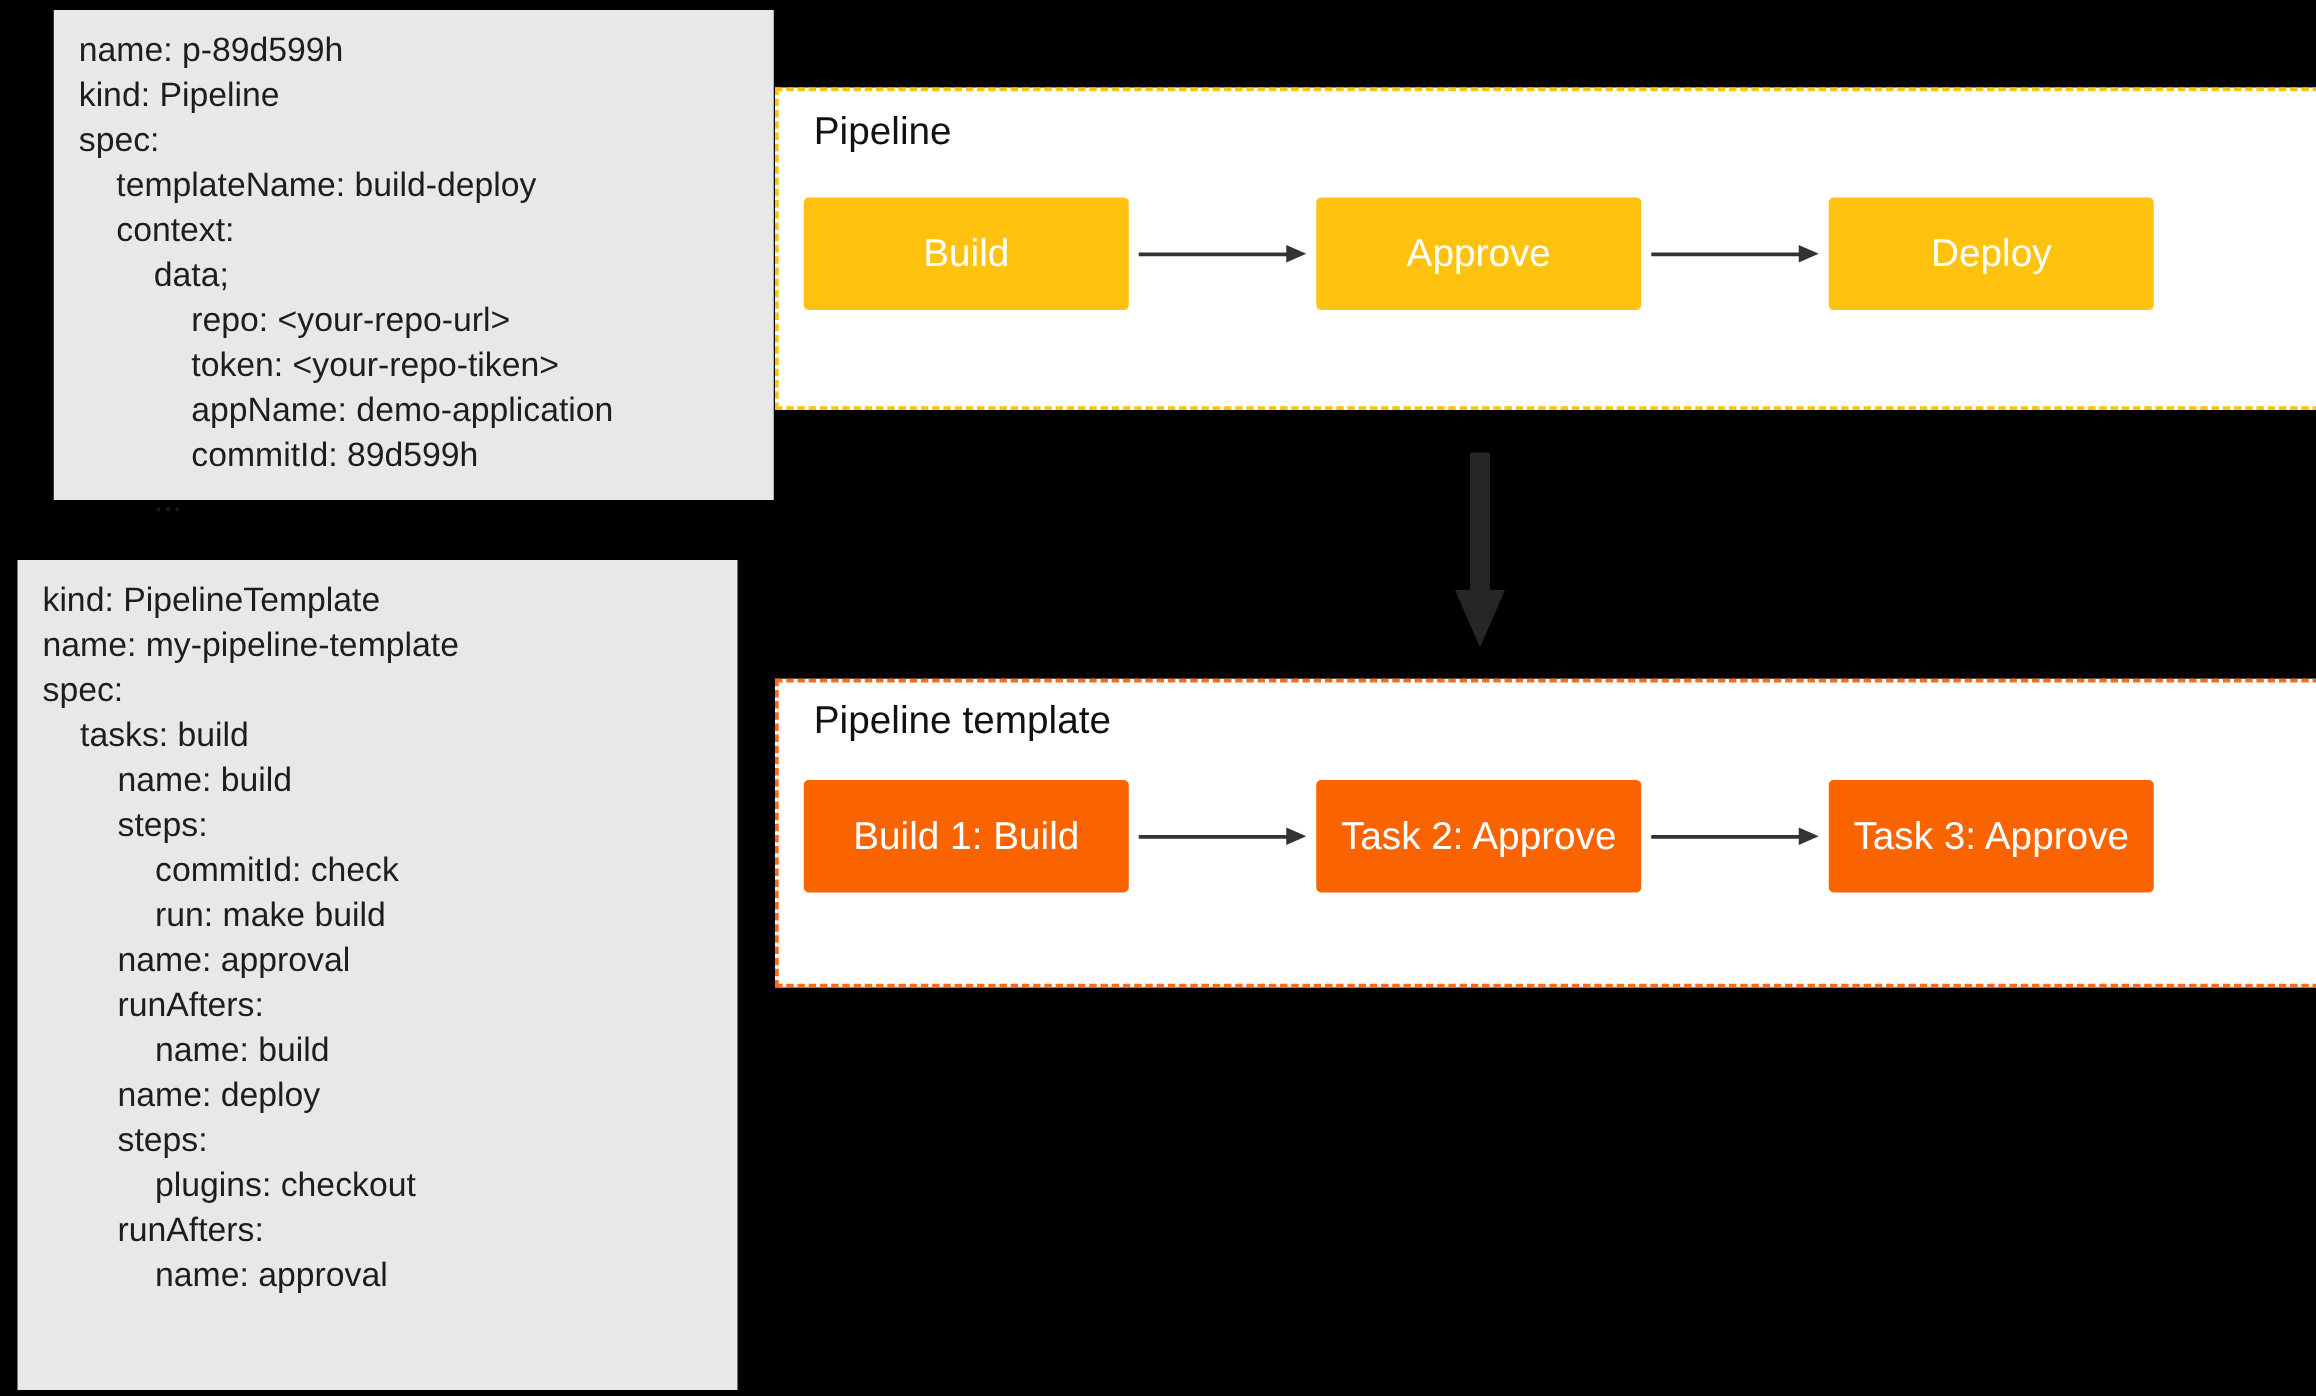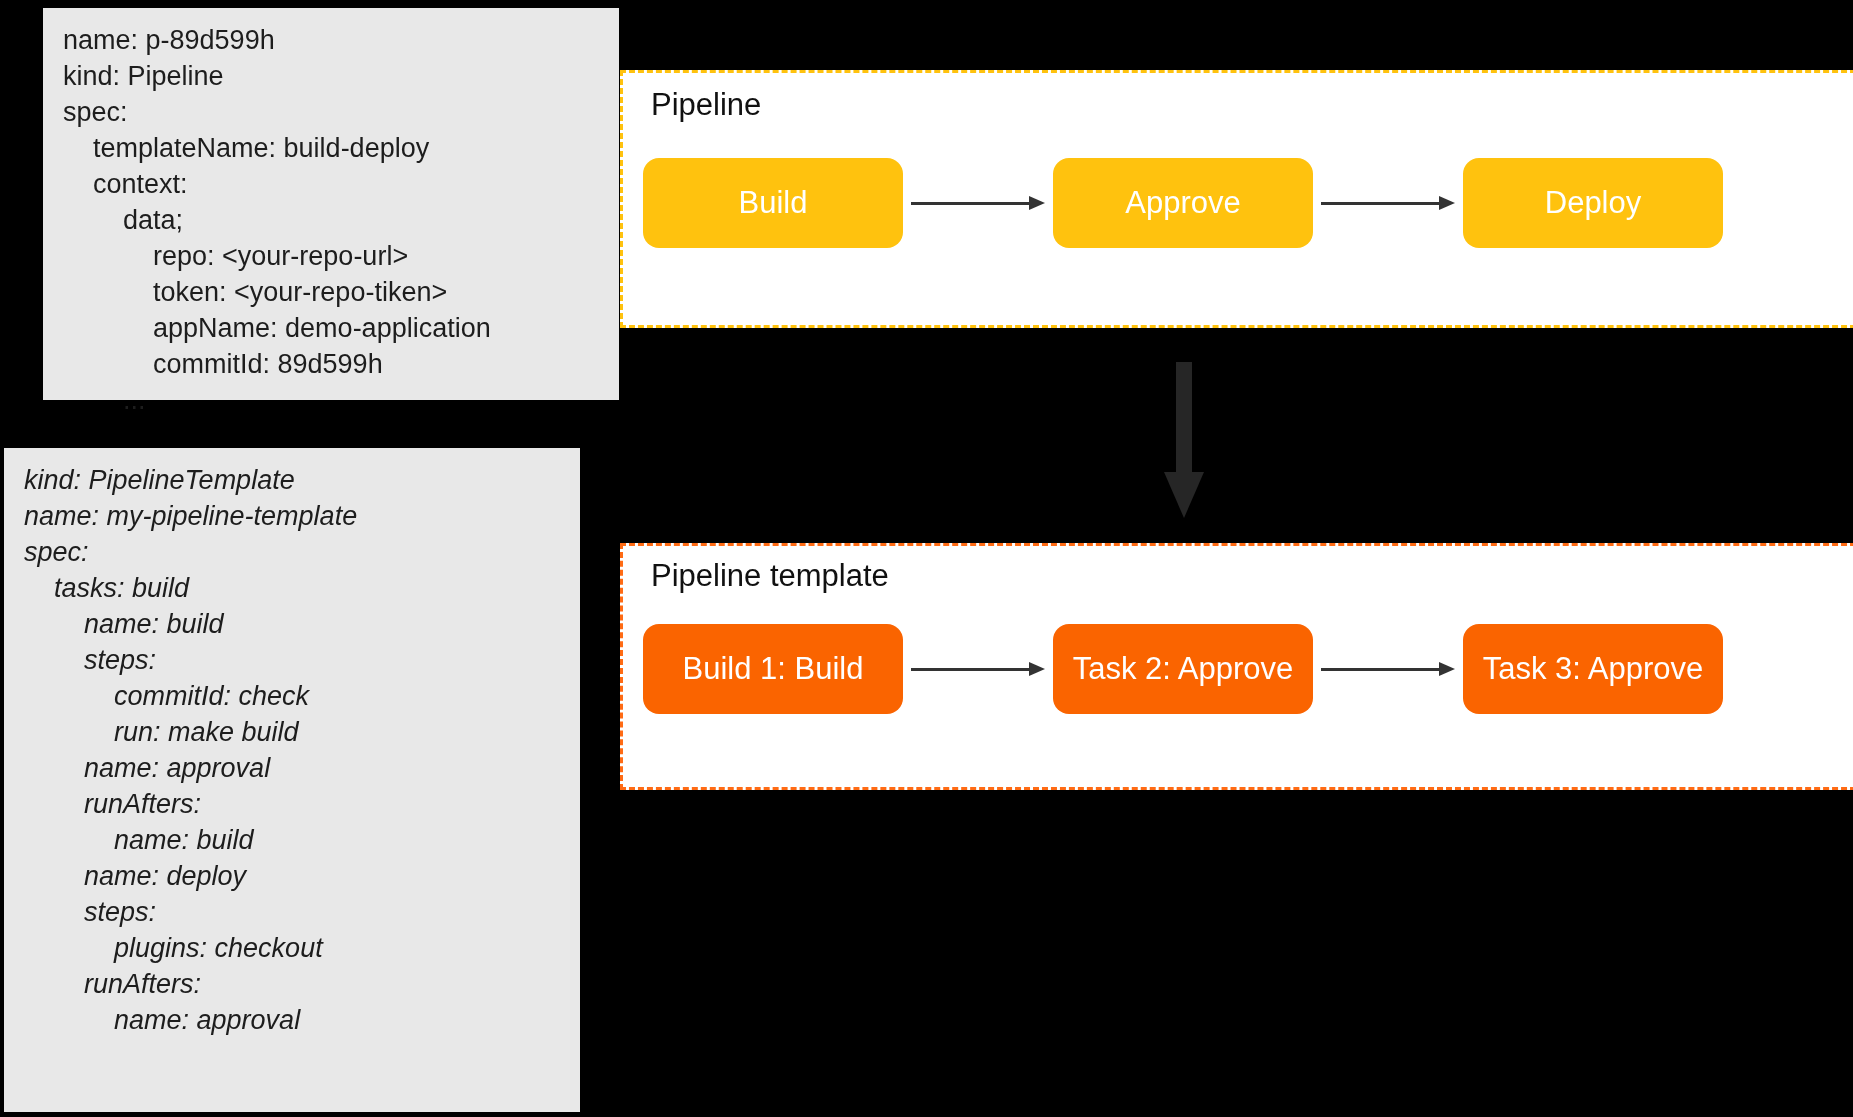--- a/index.html
+++ b/index.html
@@ -32,25 +32,24 @@
     color: #1d1d1d;
   }
   #yaml-panel-pipeline {
     left: 4px;
     top: 8px;
     width: 576px;
     height: 392px;
     margin-left: 39px;
   }
   #yaml-panel-template {
-    left: 4px;
+    left: 14px;
     top: 448px;
     width: 576px;
     height: 664px;
-    font-style: italic;
   }
 
   
   .group-box {
     position: absolute;
     background: #FFFFFF;
     box-sizing: border-box;
   }
   #group-pipeline {
     left: 620px;
@@ -84,21 +83,21 @@
     display: flex;
     align-items: center;
     justify-content: flex-start;
   }
   #pipeline-node-row { top: 85px; height: 90px; }
   #template-node-row { top: 78px; height: 90px; }
 
   .node {
     width: 260px;
     height: 90px;
-    border-radius: 16px;
+    border-radius: 4px;
     display: flex;
     align-items: center;
     justify-content: center;
     color: #FFFFFF;
     font-size: 31px;
     white-space: nowrap;
     flex: 0 0 auto;
     box-sizing: border-box;
   }
   .node.stage  { background: #FFC20E; }

